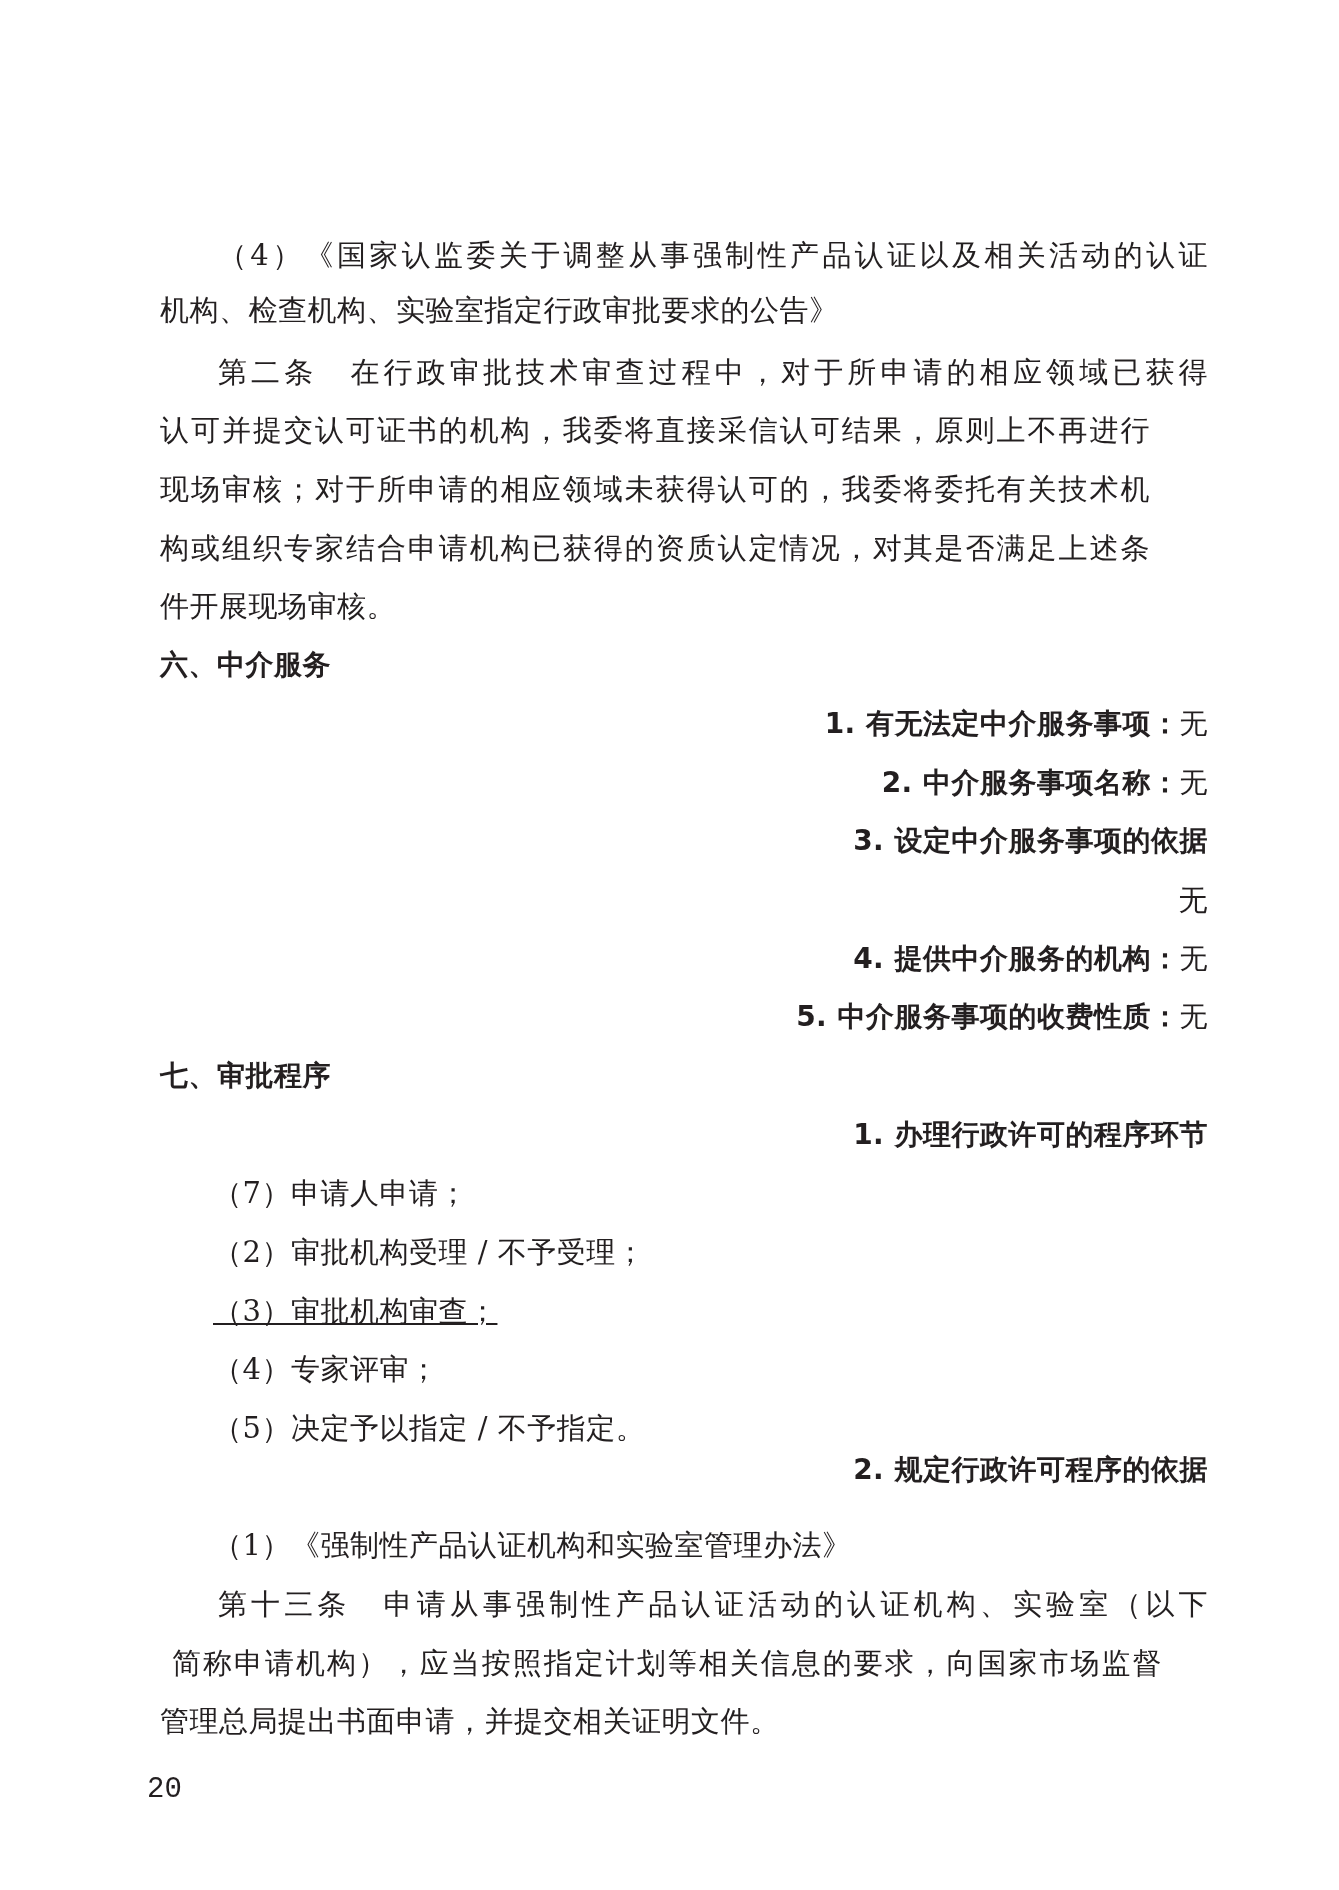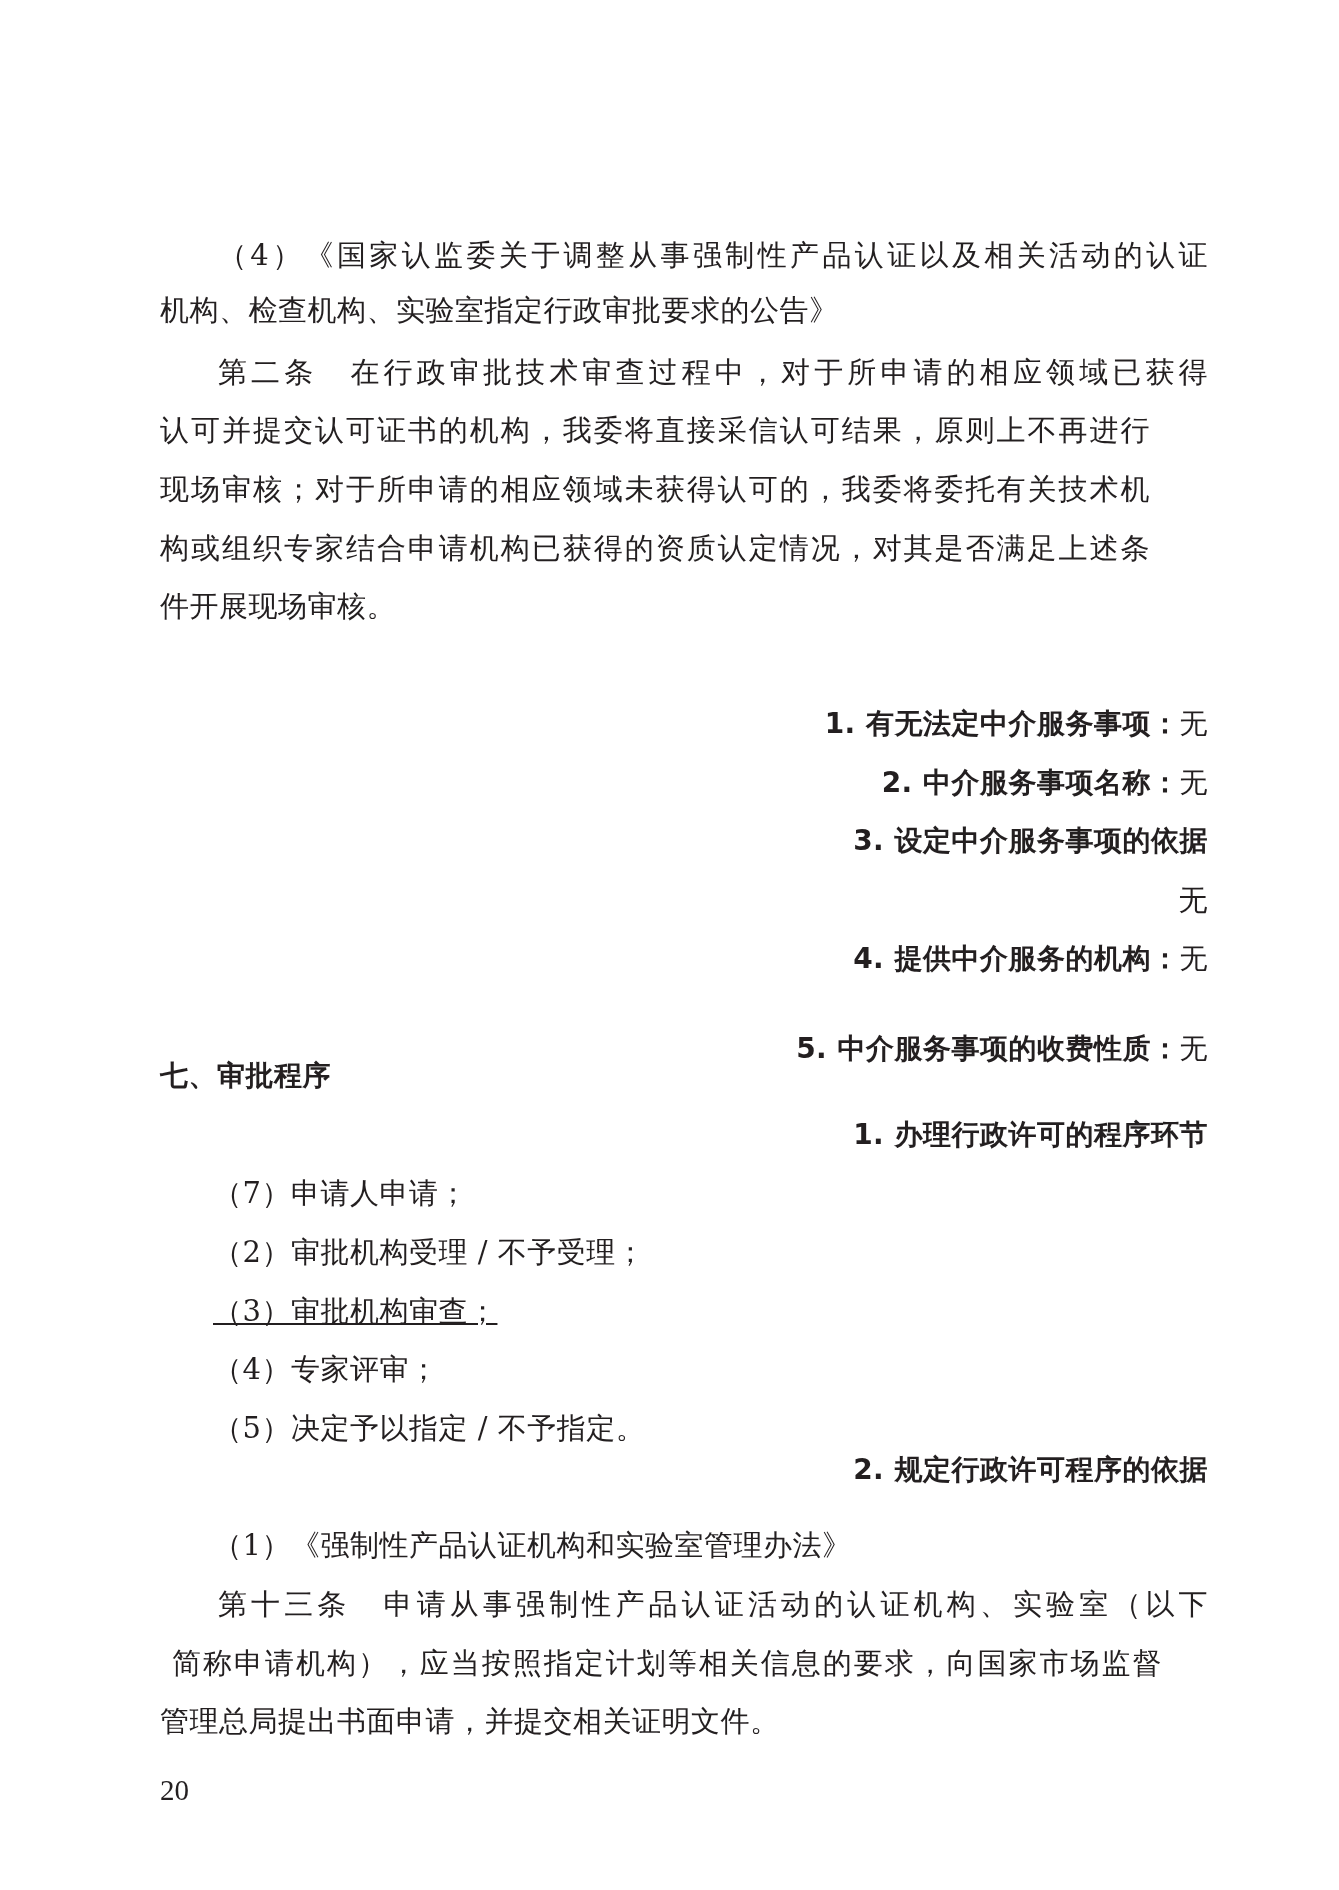--- a/index.html
+++ b/index.html
@@ -6,54 +6,55 @@
     body { width: 1339px; height: 1890px; position: relative; overflow: hidden;
       font-family: "DejaVu Serif", "Liberation Serif", serif; color: #231f20; }
     .page { position: absolute; left: 0; top: 0; width: 1339px; height: 1480px; }
     .line { position: absolute; left: 160px; width: 990px; font-size: 29px; line-height: 40px;
       white-space: nowrap; letter-spacing: 0.5px; }
     .indent { left: 218px; text-align: right; }
     .sub { left: 213px; }
     .bold { font-weight: bold; font-family: "DejaVu Sans", "Liberation Sans", sans-serif; font-size: 28px; }
     .justify { text-align: justify; text-align-last: justify; }
     .val { font-weight: normal; font-family: "DejaVu Serif", "Liberation Serif", serif; }
-    .pnum { position: absolute; left: 160px; top: 1770px; font-size: 29px; line-height: 40px;
-      font-family: Liberation Serif, serif; }
+    .pnum { position: absolute; left: 147px; top: 1770px; font-size: 29px; line-height: 40px;
+      font-family: Liberation Mono, monospace; }
   </style>
 </head>
 <body>
 
 <div class="page">
 
   <div class="line indent justify" style="top:235px;">（4）《国家认监委关于调整从事强制性产品认证以及相关活动的认证</div>
   <div class="line" style="top:293px;font-family:Liberation Mono, monospace;">机构、检查机构、实验室指定行政审批要求的公告》</div>
 
   <div class="line indent justify" style="top:352px;">第二条　在行政审批技术审查过程中，对于所申请的相应领域已获得</div>
   <div class="line justify" style="top:410px;">认可并提交认可证书的机构，我委将直接采信认可结果，原则上不再进行</div>
   <div class="line justify" style="top:469px;">现场审核；对于所申请的相应领域未获得认可的，我委将委托有关技术机</div>
   <div class="line justify" style="top:528px;">构或组织专家结合申请机构已获得的资质认定情况，对其是否满足上述条</div>
   <div class="line" style="top:586px;">件开展现场审核。</div>
 
+  <div class="line bold" style="top:645px;">六、中介服务</div>
 
   <div class="line indent bold" style="top:704px;">
     <span>1. 有无法定中介服务事项：</span><span class="val">无</span>
   </div>
   <div class="line indent bold" style="top:763px;">
     <span>2. 中介服务事项名称：</span><span class="val">无</span>
   </div>
   <div class="line indent bold" style="top:821px;">
     <span>3. 设定中介服务事项的依据</span><span class="val"></span>
   </div>
   <div class="line indent" style="top:880px;">
     <span>无</span>
   </div>
   <div class="line indent bold" style="top:939px;">
     <span>4. 提供中介服务的机构：</span><span class="val">无</span>
   </div>
-  <div class="line indent bold" style="top:997px;margin-top:32px;">
+  <div class="line indent bold" style="top:997px;">
     <span>5. 中介服务事项的收费性质：</span><span class="val">无</span>
   </div>
 
   <div class="line bold" style="top:1056px;">七、审批程序</div>
   <div class="line indent bold" style="top:1115px;">1. 办理行政许可的程序环节</div>
 
   <div class="line sub" style="top:1173px;">（7）申请人申请；</div>
   <div class="line sub" style="top:1232px;">（2）审批机构受理 / 不予受理；</div>
   <div class="line sub" style="top:1291px;text-decoration:underline;">（3）审批机构审查；</div>
   <div class="line sub" style="top:1349px;">（4）专家评审；</div>

